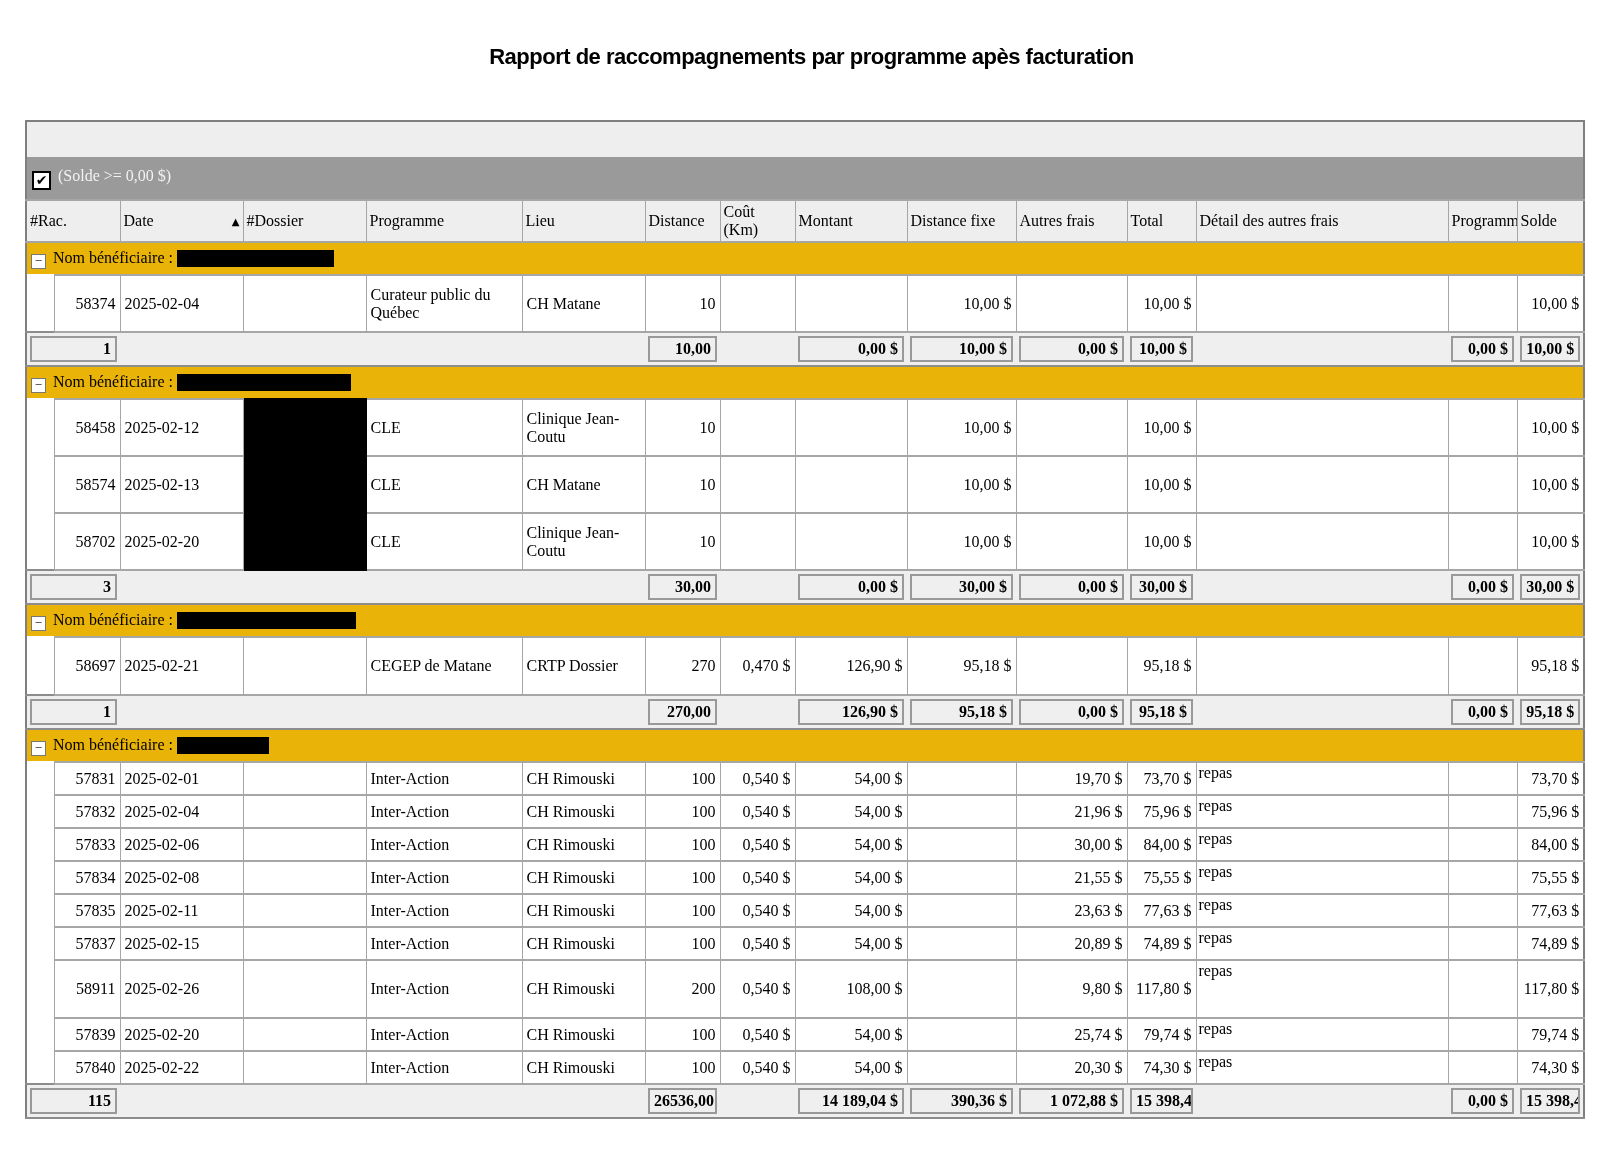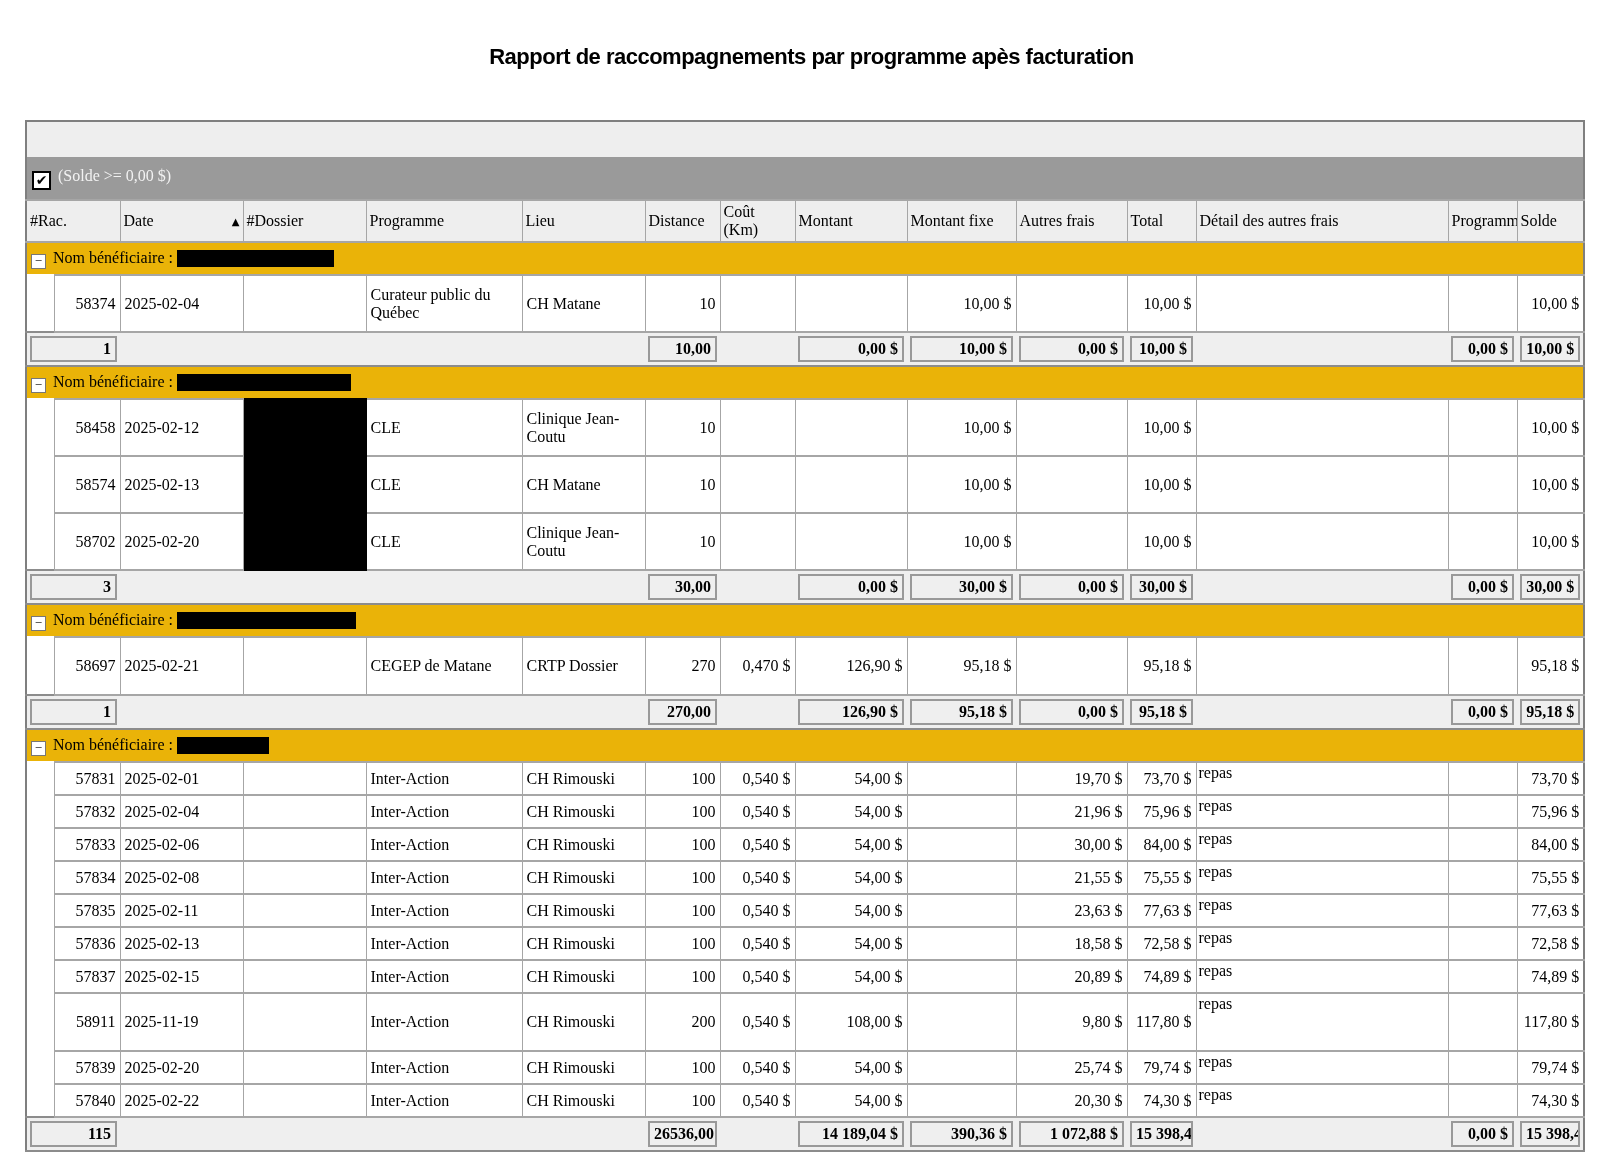--- a/index.html
+++ b/index.html
@@ -78,21 +78,21 @@
 
 <tr class="hdr">
   <th colspan="2">#Rac.</th>
   <th><span class="sort">▲</span><span>Date</span></th>
   <th>#Dossier</th>
   <th>Programme</th>
   <th>Lieu</th>
   <th>Distance</th>
   <th>Coût (Km)</th>
   <th>Montant</th>
-  <th>Montant fixe</th>
+  <th>Distance fixe</th>
   <th>Autres frais</th>
   <th>Total</th>
   <th>Détail des autres frais</th>
   <th>Programme</th>
   <th>Solde</th>
 </tr>
 
 <tr class="ben">
   <td colspan="15">
     <span class="minus">−</span><span>Nom bénéficiaire :</span><span class="redact rw1"></span>
@@ -369,56 +369,39 @@
   <td class="num">54,00 $</td>
   <td class="num"></td>
   <td class="num">23,63 $</td>
   <td class="num">77,63 $</td>
   <td class="det">repas</td>
   <td></td>
   <td class="num">77,63 $</td>
 </tr>
 <tr class="r31">
   <td class="gut"></td>
-  <td class="num">57836</td>
-  <td>2025-02-13</td>
-  <td></td>
-  <td>Inter-Action</td>
-  <td>CH Rimouski</td>
-  <td class="num">100</td>
-  <td class="num">0,540 $</td>
-  <td class="num">54,00 $</td>
-  <td class="num"></td>
-  <td class="num">18,58 $</td>
-  <td class="num">72,58 $</td>
-  <td class="det">repas</td>
-  <td></td>
-  <td class="num">72,58 $</td>
-</tr>
-<tr class="r31">
-  <td class="gut"></td>
   <td class="num">57837</td>
   <td>2025-02-15</td>
   <td></td>
   <td>Inter-Action</td>
   <td>CH Rimouski</td>
   <td class="num">100</td>
   <td class="num">0,540 $</td>
   <td class="num">54,00 $</td>
   <td class="num"></td>
   <td class="num">20,89 $</td>
   <td class="num">74,89 $</td>
   <td class="det">repas</td>
   <td></td>
   <td class="num">74,89 $</td>
 </tr>
 <tr class="r56">
   <td class="gut"></td>
   <td class="num">58911</td>
-  <td>2025-11-19</td>
+  <td>2025-02-26</td>
   <td></td>
   <td>Inter-Action</td>
   <td>CH Rimouski</td>
   <td class="num">200</td>
   <td class="num">0,540 $</td>
   <td class="num">108,00 $</td>
   <td class="num"></td>
   <td class="num">9,80 $</td>
   <td class="num">117,80 $</td>
   <td class="det">repas</td>

